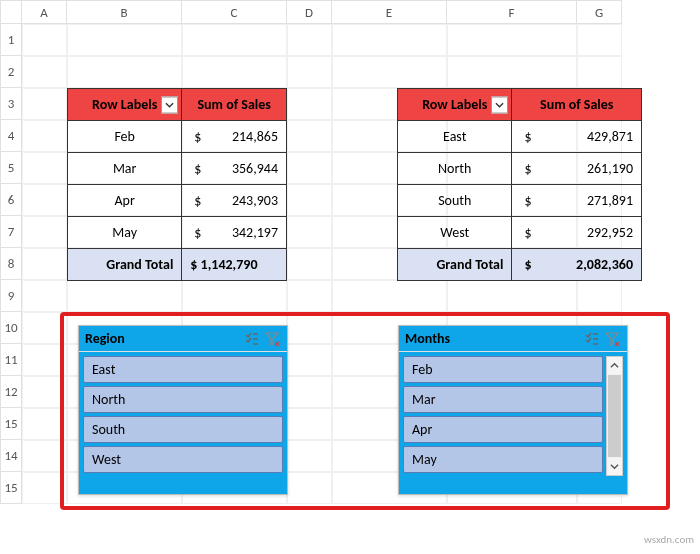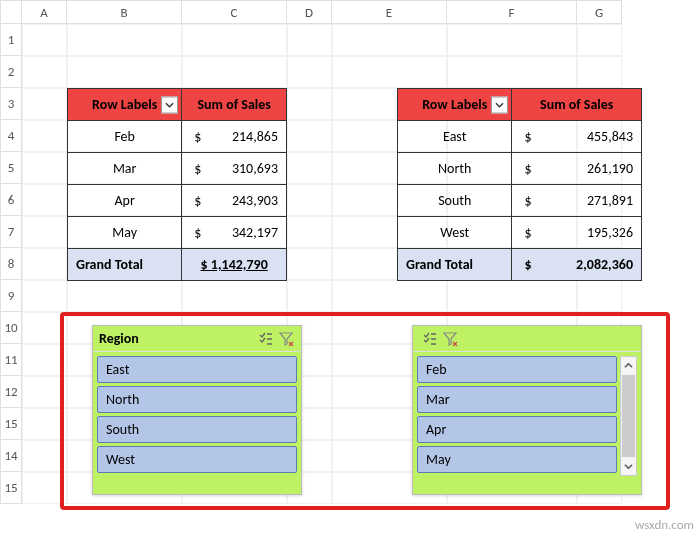--- a/index.html
+++ b/index.html
@@ -45,21 +45,21 @@
 }
 .pivot-table th {
   background: #ef4444;
   font-weight: bold;
   position: relative;
 }
 .pivot-table td.label { text-align: center; }
 .pivot-table td.value { text-align: right; font-variant-numeric: tabular-nums; }
 .pivot-table td.value .dollar { float: left; margin-left: 4px; }
 .pivot-table tr.total td { background: #D9E1F2; font-weight: bold; }
-.pivot-table tr.total td.label { text-align: left; }
+.pivot-table tr.total td.label { text-align: right; }
 
 .dropdown-btn {
   position: absolute;
   right: 3px;
   top: 50%;
   transform: translateY(-50%);
   width: 17px;
   height: 17px;
   background: #fff;
   border: 1px solid #999;
@@ -75,24 +75,23 @@
   border-radius: 4px;
   left: 60px;
   top: 312px;
   width: 610px;
   height: 198px;
   pointer-events: none;
 }
 
 .slicer {
   position: absolute;
-  background: #bef264;
+  background: #0ea5e9;
   border: 1px solid #bbb;
   box-shadow: 0 1px 3px rgba(0,0,0,0.15);
-  margin-left: 14px;
 }
 .slicer-header {
   display: flex;
   align-items: center;
   height: 26px;
   padding: 0 6px;
   border-bottom: 1px solid #e0e0e0;
 }
 .slicer-title { font-weight: bold; flex: 1; font-size: 14px; }
 .slicer-icon { width: 18px; height: 18px; display: flex; align-items: center; justify-content: center; color: #555; margin-left: 2px; }
@@ -128,22 +127,22 @@
 .scroll-thumb {
   flex: 1;
   width: 13px;
   background: #ccc;
   margin: 1px 0;
 }
 
 .watermark {
   position: absolute;
   right: 6px;
-  bottom: 22px;
-  font-size: 13px;
+  bottom: 8px;
+  font-size: 11px;
   color: #aaa;
 }
 </style>
 </head>
 <body>
 
 <div class="sheet">
   <div class="corner"></div>
   <div class="col-header">A</div>
   <div class="col-header">B</div>
@@ -287,65 +286,65 @@
       </span>
     </th>
     <th style="width:105px;"><span>Sum of Sales</span></th>
   </tr>
   <tr>
         <td class="label">Feb</td>
         <td class="value"><span class="dollar">$</span><span>214,865</span></td>
       </tr>
   <tr>
         <td class="label">Mar</td>
-        <td class="value"><span class="dollar">$</span><span>310,693</span></td>
+        <td class="value"><span class="dollar">$</span><span>356,944</span></td>
       </tr>
   <tr>
         <td class="label">Apr</td>
         <td class="value"><span class="dollar">$</span><span>243,903</span></td>
       </tr>
   <tr>
         <td class="label">May</td>
         <td class="value"><span class="dollar">$</span><span>342,197</span></td>
       </tr>
   <tr class="total">
         <td class="label">Grand Total</td>
-        <td class="value" style="text-align:center;text-decoration:underline;">$ 1,142,790</td>
+        <td class="value" style="text-align:left;">$ 1,142,790</td>
       </tr>
 </tbody>
   </table>
 
 <table class="pivot-table" style="left:397px; top:88px; width:245px;">
   <tbody>
       <tr>
     <th style="width:115px;">
       <span>Row Labels</span>
       <span class="dropdown-btn">
         <svg viewBox="0 0 10 10">
               <path d="M1 3 L5 7 L9 3" fill="none" stroke="#333" stroke-width="1.5"></path>
             </svg>
       </span>
     </th>
     <th style="width:130px;"><span>Sum of Sales</span></th>
   </tr>
   <tr>
         <td class="label">East</td>
-        <td class="value"><span class="dollar">$</span><span>455,843</span></td>
+        <td class="value"><span class="dollar">$</span><span>429,871</span></td>
       </tr>
   <tr>
         <td class="label">North</td>
         <td class="value"><span class="dollar">$</span><span>261,190</span></td>
       </tr>
   <tr>
         <td class="label">South</td>
         <td class="value"><span class="dollar">$</span><span>271,891</span></td>
       </tr>
   <tr>
         <td class="label">West</td>
-        <td class="value"><span class="dollar">$</span><span>195,326</span></td>
+        <td class="value"><span class="dollar">$</span><span>292,952</span></td>
       </tr>
   <tr class="total">
         <td class="label">Grand Total</td>
         <td class="value"><span class="dollar">$</span><span>2,082,360</span></td>
       </tr>
 </tbody>
   </table>
 
 <div class="slicer" style="left:78px; top:325px; width:210px; height:170px;">
   <div class="slicer-header">
@@ -367,20 +366,21 @@
       <div class="slicer-item">East</div>
       <div class="slicer-item">North</div>
       <div class="slicer-item">South</div>
       <div class="slicer-item">West</div>
     </div>
   </div>
 </div>
 
 <div class="slicer" style="left:398px; top:325px; width:230px; height:170px;">
   <div class="slicer-header">
+    <span class="slicer-title">Months</span>
     <span class="slicer-icon">
       <svg viewBox="0 0 16 16" width="16" height="16">
           <path d="M2 4 L4 6 L7 2 M2 9 L4 11 L7 7 M9 3 h5 M9 8 h5 M9 13 h5" fill="none" stroke="#666" stroke-width="1.3"></path>
         </svg>
     </span>
     <span class="slicer-icon">
       <svg viewBox="0 0 16 16" width="16" height="16">
           <path d="M2 2 h12 L9 8 v5 l-2 1 v-6 Z" fill="none" stroke="#888" stroke-width="1.2"></path>
           <path d="M11 11 l4 4 M15 11 l-4 4" stroke="#c44" stroke-width="1.2"></path>
         </svg>

